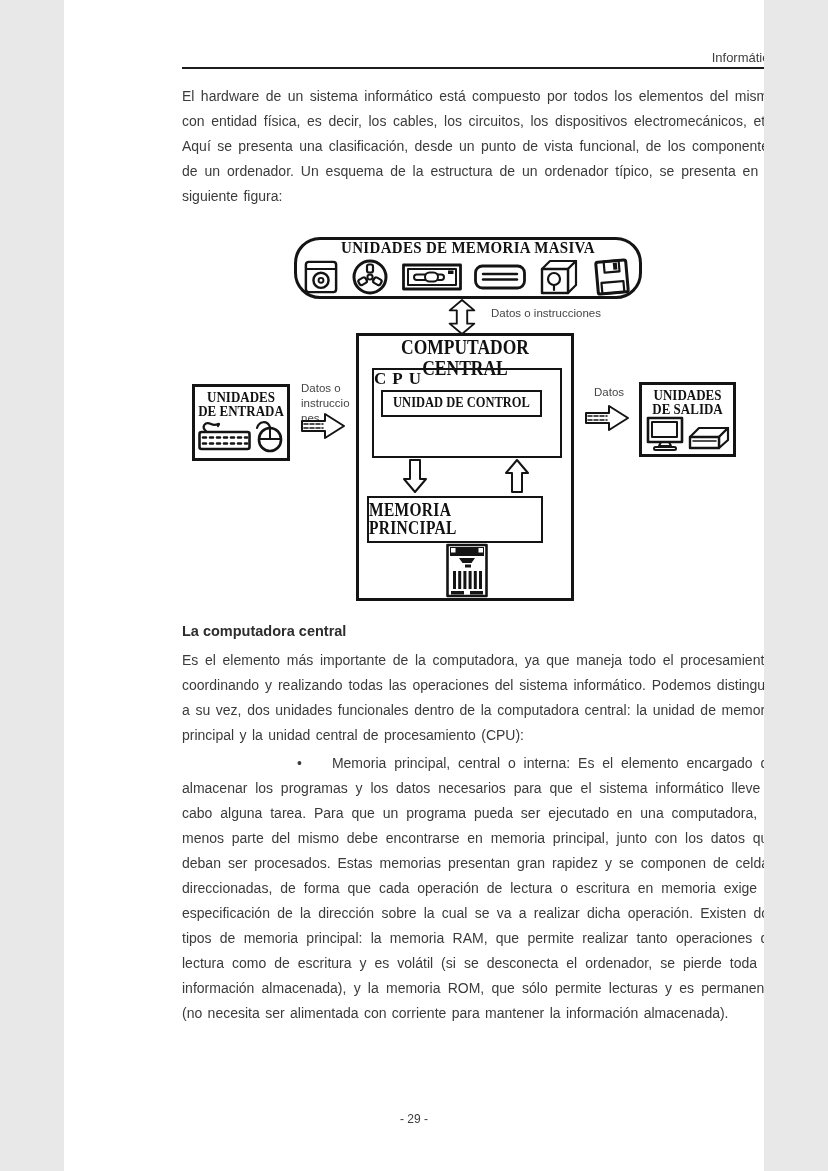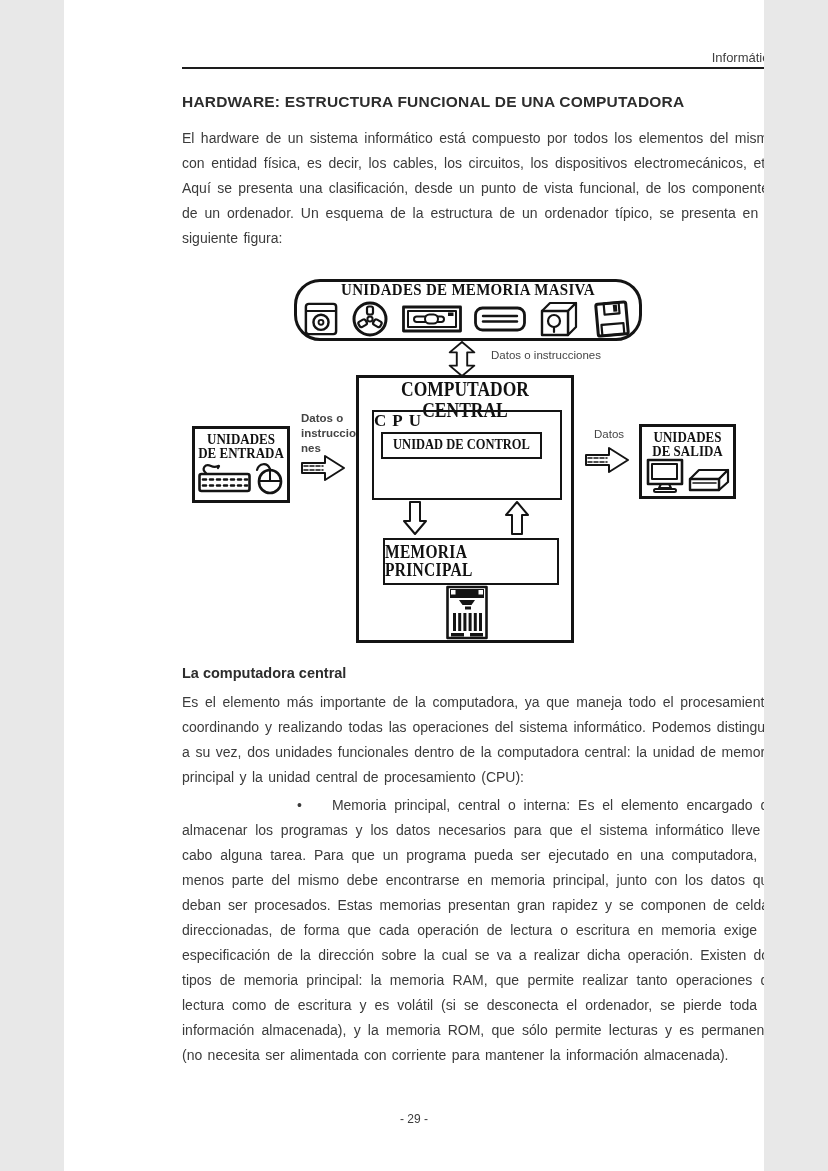--- a/index.html
+++ b/index.html
@@ -31,31 +31,31 @@
   .mass-icons{display:flex;justify-content:space-between;align-items:center;padding:1px 7px 0 7px;}
 
   .central-box{left:292px;top:106px;width:218px;height:268px;}
   .central-title{text-align:center;font-size:17.5px;margin-top:4px;transform:scaleY(1.15);}
   .cpu-box{position:absolute;left:13px;top:32px;width:186px;height:86px;border:2.5px solid #141414;}
   .cpu-title{text-align:left;font-size:17px;letter-spacing:6px;margin-top:0px;}
   .inner-slab{margin:2px 18px 0 7px;height:23px;border:2px solid #141414;display:flex;align-items:center;justify-content:center;}
   .inner-slab.alu{margin-top:7px;}
   .slab-label{font-size:12.5px;transform:scaleY(1.1);}
   .slab-label.alu{letter-spacing:5px;font-size:13px;}
-  .mem-box{position:absolute;left:24px;top:160px;width:172px;height:43px;border:2.5px solid #141414;display:flex;align-items:center;justify-content:flex-start;}
+  .mem-box{position:absolute;left:8px;top:160px;width:172px;height:43px;border:2.5px solid #141414;display:flex;align-items:center;justify-content:flex-start;}
   .mem-label{font-size:15.5px;transform:scaleY(1.15);letter-spacing:0.3px;}
 
   .entrada-box{left:128px;top:157px;width:98px;height:77px;padding-top:3px;}
   .io-title{text-align:center;font-size:13px;transform:scaleY(1.12);}
   .io-icons{display:flex;justify-content:center;align-items:flex-end;gap:2px;margin-top:1px;}
   .salida-box{left:575px;top:155px;width:97px;height:75px;padding-top:3px;}
 
   .v-arrow{left:384px;top:72px;}
   .bus-label-top{left:427px;top:80px;font-size:11.5px;color:#454545;}
-  .entrada-note{left:237px;top:142px;width:62px;font-weight:bold;}
+  .entrada-note{left:237px;top:154px;width:62px;}
   .entrada-arrow{left:235px;top:184px;}
   .salida-note{left:530px;top:158px;}
   .salida-arrow{left:519px;top:176px;}
   .dn-arrow{left:44px;top:123px;position:absolute;}
   .up-arrow{left:146px;top:123px;position:absolute;}
   .chip{position:absolute;left:85px;top:207px;}
 
   svg{display:block;}
   .ink{stroke:#141414;fill:none;stroke-linejoin:round;stroke-linecap:round;}
   .ink-f{stroke:#141414;fill:#ffffff;stroke-linejoin:round;}
@@ -63,21 +63,20 @@
 </style>
 </head>
 <body>
 
 <div class="page">
 
   <div class="content">
     <div class="header-row">Informática</div>
     <div class="rule"></div>
 
-    <div class="doc-title">HARDWARE: ESTRUCTURA FUNCIONAL DE UNA COMPUTADORA</div>
 
     <p class="body">El hardware de un sistema informático está compuesto por todos los elementos del mismo con entidad física, es decir, los cables, los circuitos, los dispositivos electromecánicos, etc. Aquí se presenta una clasificación, desde un punto de vista funcional, de los componentes de un ordenador. Un esquema de la estructura de un ordenador típico, se presenta en la siguiente figura:</p>
   </div>
 
   <div class="diagram">
 
     <div class="dg dbox mass-box">
       <div class="dlabel mass-title">UNIDADES DE MEMORIA MASIVA</div>
       <div class="mass-icons">
         <span>

